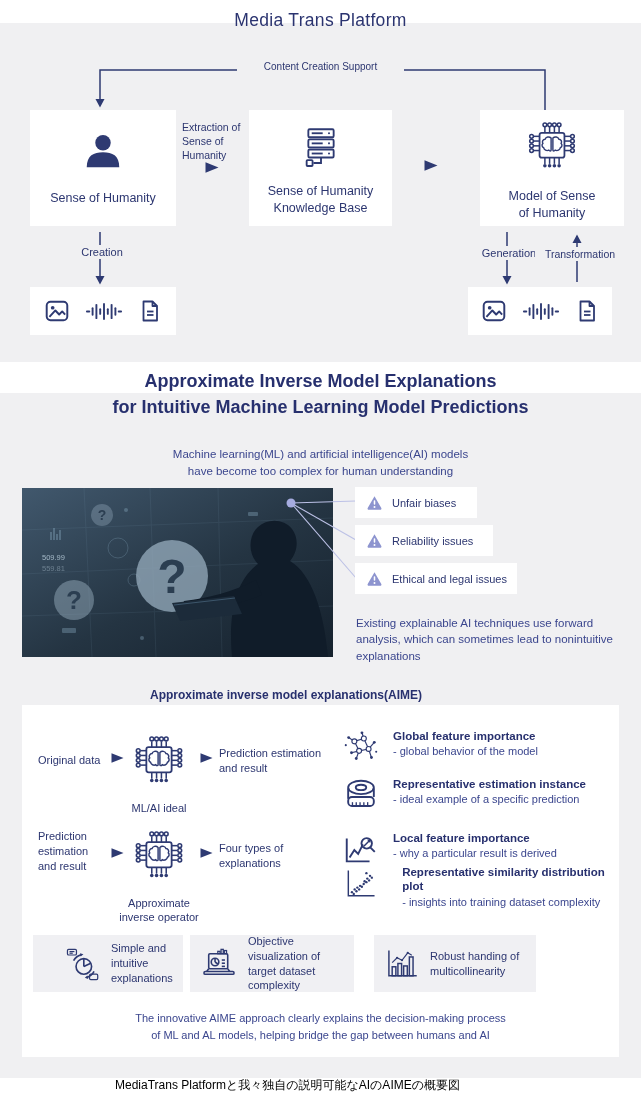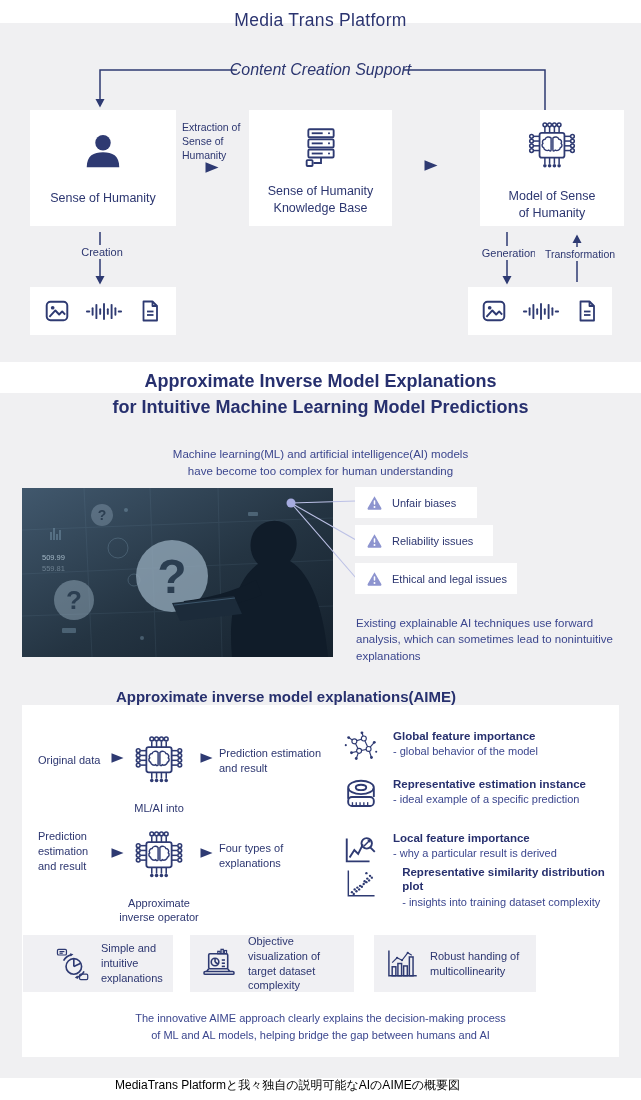--- a/index.html
+++ b/index.html
@@ -3,36 +3,36 @@
 <meta charset="utf-8">
 <style>
   html,body{margin:0;padding:0;}
   .page{position:relative;width:641px;height:1100px;background:#ffffff;overflow:hidden;
         font-family:"Liberation Sans",sans-serif;color:#2c3670;}
   .abs{position:absolute;}
   .band{position:absolute;left:0;width:641px;background:#f0f0f2;}
   .center{text-align:center;}
   .preline{white-space:pre-line;}
   .page-title{top:10px;left:0;width:641px;font-size:17.5px;font-weight:500;color:#2b3470;letter-spacing:.3px;}
-  .bracket-label{top:61px;left:0;width:641px;font-size:16px;color:#2c3670;font-style:italic;}
+  .bracket-label{top:61px;left:0;width:641px;font-size:10px;color:#2c3670;}
   .topbox{position:absolute;top:110px;height:116px;background:#fff;display:flex;flex-direction:column;
           align-items:center;justify-content:center;gap:9px;}
   .topbox .lbl{font-size:12.5px;line-height:1.3;text-align:center;}
   .flow-small{font-size:10.5px;line-height:1.32;color:#2c3670;}
   .masklabel{position:absolute;background:#f0f0f2;font-size:11px;color:#2c3670;text-align:center;padding:1px 2px;}
   .mediabox{position:absolute;top:287px;height:48px;background:#fff;display:flex;align-items:center;
             justify-content:center;gap:15px;}
   .icon{color:#2e3a72;display:block;}
   .big-title{top:368px;left:0;width:641px;font-size:18px;font-weight:700;line-height:1.45;color:#27306e;}
   .subtitle{top:446px;left:0;width:641px;font-size:11.5px;line-height:1.5;color:#3b468e;}
   .photo{position:absolute;left:22px;top:488px;width:311px;height:169px;}
   .issue{position:absolute;left:355px;height:31px;background:#fff;display:flex;align-items:center;gap:9px;
          padding-left:11px;box-sizing:border-box;font-size:11px;color:#2c3670;}
   .note{left:356px;top:615px;width:272px;font-size:11.5px;line-height:1.42;color:#3b468e;}
-  .aime-header{top:688px;left:0;width:572px;font-size:15px;font-weight:700;color:#27306e;}
+  .aime-header{top:688px;left:0;width:572px;font-size:12px;font-weight:700;color:#27306e;}
   .panel{position:absolute;left:22px;top:705px;width:597px;height:352px;background:#fff;}
   .fl{position:absolute;font-size:11px;line-height:1.35;color:#2c3670;}
   .fl-cap{position:absolute;font-size:11px;line-height:1.3;text-align:center;color:#2c3670;}
   .exp-row{position:absolute;left:320px;width:276px;display:flex;gap:13px;align-items:flex-start;}
   .exp-title{font-size:11.5px;font-weight:700;color:#27306e;line-height:1.25;}
   .exp-desc{font-size:11px;color:#3b468e;line-height:1.3;margin-top:1px;}
   .benefit{position:absolute;top:230px;height:57px;background:#f0f0f3;display:flex;align-items:center;gap:10px;
            padding:0 10px;box-sizing:border-box;font-size:11px;line-height:1.35;color:#2c3670;}
   .conclusion{position:absolute;top:305px;left:0;width:597px;font-size:11px;line-height:1.55;color:#3b468e;text-align:center;}
   .caption{top:1077px;left:0;width:575px;font-size:12px;font-weight:500;color:#000;}
@@ -462,21 +462,21 @@
 
   <div class="panel">
 
     <div class="fl preline" style="left:16px;top:48px;width:72px;">Original data</div>
     <svg class="abs icon" style="left:88px;top:47px;" width="15" height="12">
         <use href="#sym-play"></use>
       </svg>
     <svg class="abs icon" style="left:108px;top:24px;" width="58" height="65">
         <use href="#sym-chip"></use>
       </svg>
-    <div class="fl-cap" style="left:77px;top:96px;width:120px;">ML/AI into</div>
+    <div class="fl-cap" style="left:77px;top:96px;width:120px;">ML/AI ideal</div>
     <svg class="abs icon" style="left:177px;top:47px;" width="15" height="12">
         <use href="#sym-play"></use>
       </svg>
     <div class="fl preline" style="left:197px;top:41px;width:120px;">Prediction estimation
 and result</div>
 
     <div class="fl preline" style="left:16px;top:124px;width:72px;">Prediction
 estimation
 and result</div>
     <svg class="abs icon" style="left:88px;top:142px;" width="15" height="12">
@@ -523,21 +523,21 @@
     <div class="exp-row" style="top:160px;gap:24px;">
       <svg class="icon" width="38" height="38">
           <use href="#sym-scatter"></use>
         </svg>
       <div>
         <div class="exp-title">Representative similarity distribution plot</div>
         <div class="exp-desc">- insights into training dataset complexity</div>
       </div>
     </div>
 
-    <div class="benefit preline" style="left:1px;width:150px;padding-left:32px;">
+    <div class="benefit preline" style="left:11px;width:150px;padding-left:32px;">
       <svg class="icon" width="36" height="36" style="flex:none">
           <use href="#sym-pie"></use>
         </svg>
       <span>Simple and intuitive
 explanations</span>
     </div>
     <div class="benefit preline" style="left:352px;width:162px;">
       <svg class="icon" width="36" height="33" style="flex:none">
           <use href="#sym-bars"></use>
         </svg>

